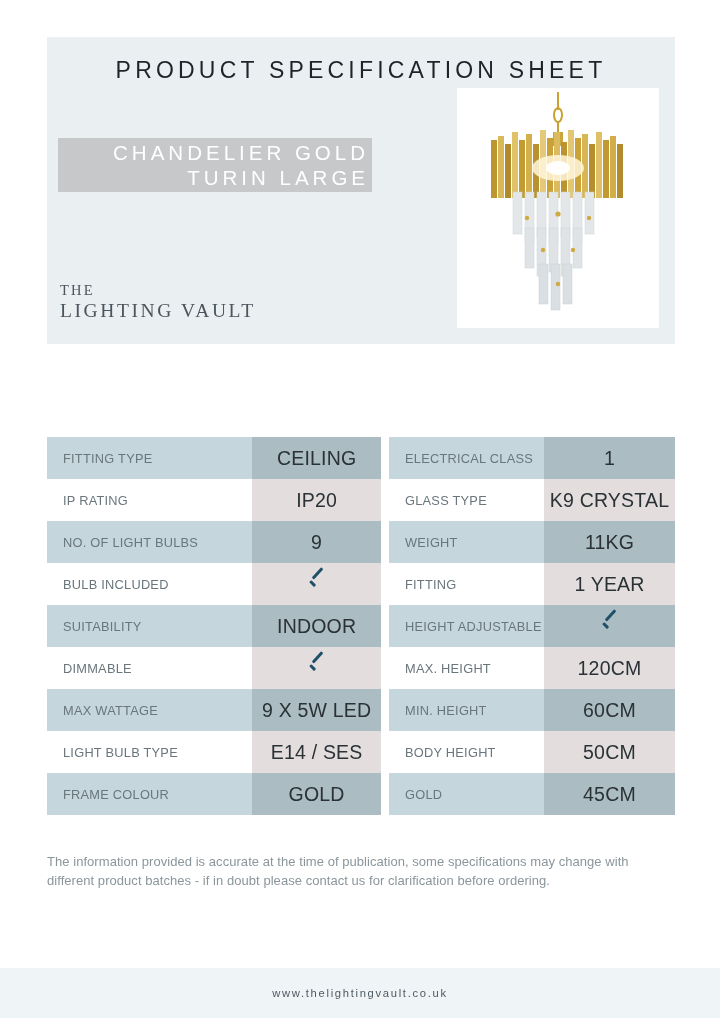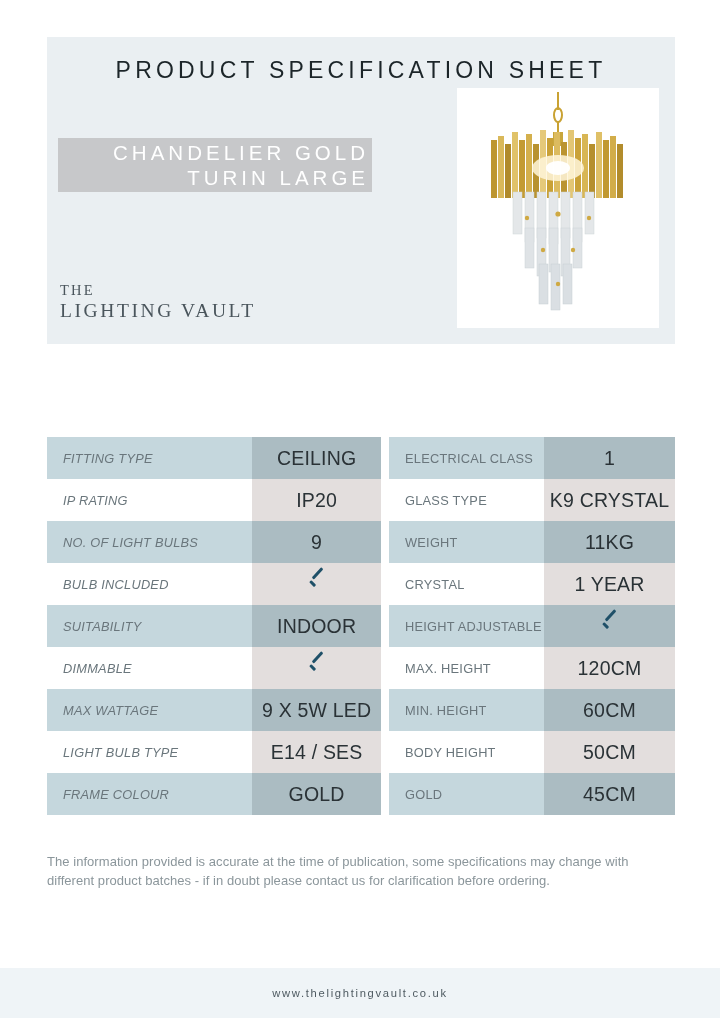--- a/index.html
+++ b/index.html
@@ -129,21 +129,21 @@
   .cell-value {
     display: flex;
     align-items: center;
     justify-content: center;
     font-size: 19.5px;
     color: #2a3236;
     letter-spacing: 0.2px;
     white-space: nowrap;
   }
 
-  .left .cell-label  { width: 216px; font-style: italic; }
+  .left .cell-label  { width: 216px; }
   .left .cell-value  { width: 136px; }
   .right .cell-label { width: 155px; }
   .right .cell-value { width: 131px; }
 
   
   .spec-row.odd  .cell-label { background: #c5d7dd; }
   .spec-row.odd  .cell-value { background: #abbcc2; }
   .spec-row.even .cell-label { background: #ffffff; }
   .spec-row.even .cell-value { background: #e3dedd; }
 
@@ -346,21 +346,21 @@
         </div>
         <div class="spec-row even">
           <div class="cell-label">GLASS TYPE</div>
           <div class="cell-value">K9 CRYSTAL</div>
         </div>
         <div class="spec-row odd">
           <div class="cell-label">WEIGHT</div>
           <div class="cell-value">11KG</div>
         </div>
         <div class="spec-row even">
-          <div class="cell-label">CRYSTAL</div>
+          <div class="cell-label">FITTING</div>
           <div class="cell-value">1 YEAR</div>
         </div>
         <div class="spec-row odd">
           <div class="cell-label">HEIGHT ADJUSTABLE</div>
           <div class="cell-value">
             <span class="check"></span>
           </div>
         </div>
         <div class="spec-row even">
           <div class="cell-label">MAX. HEIGHT</div>

